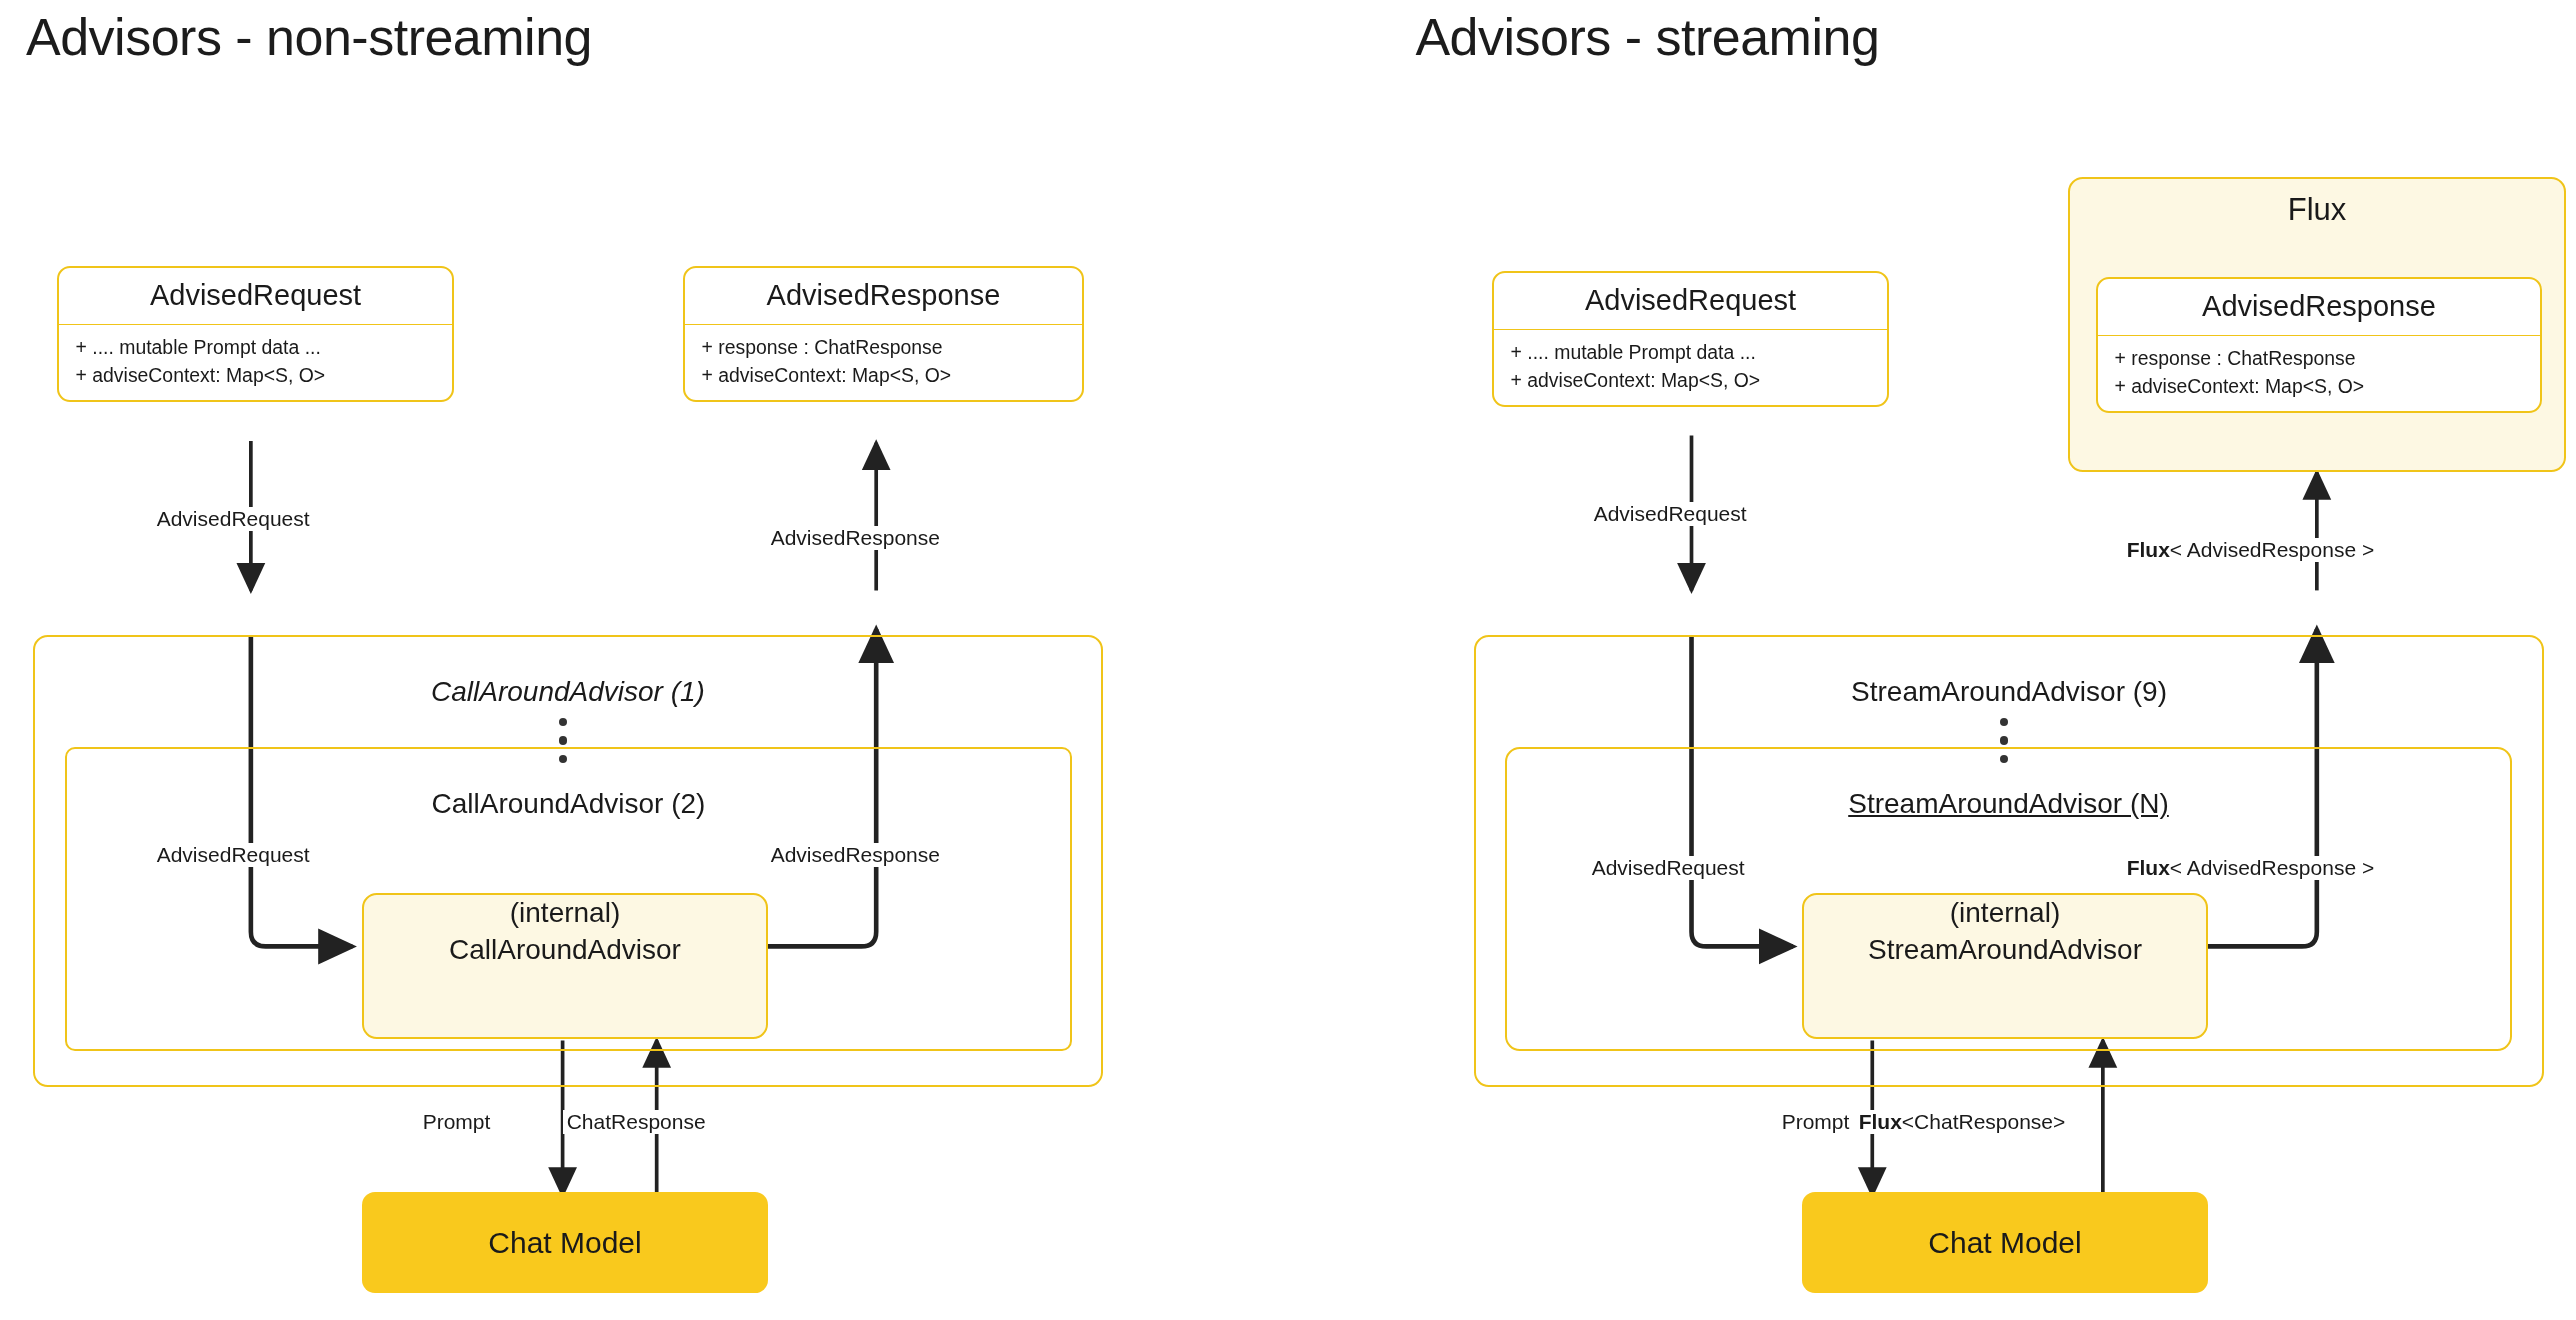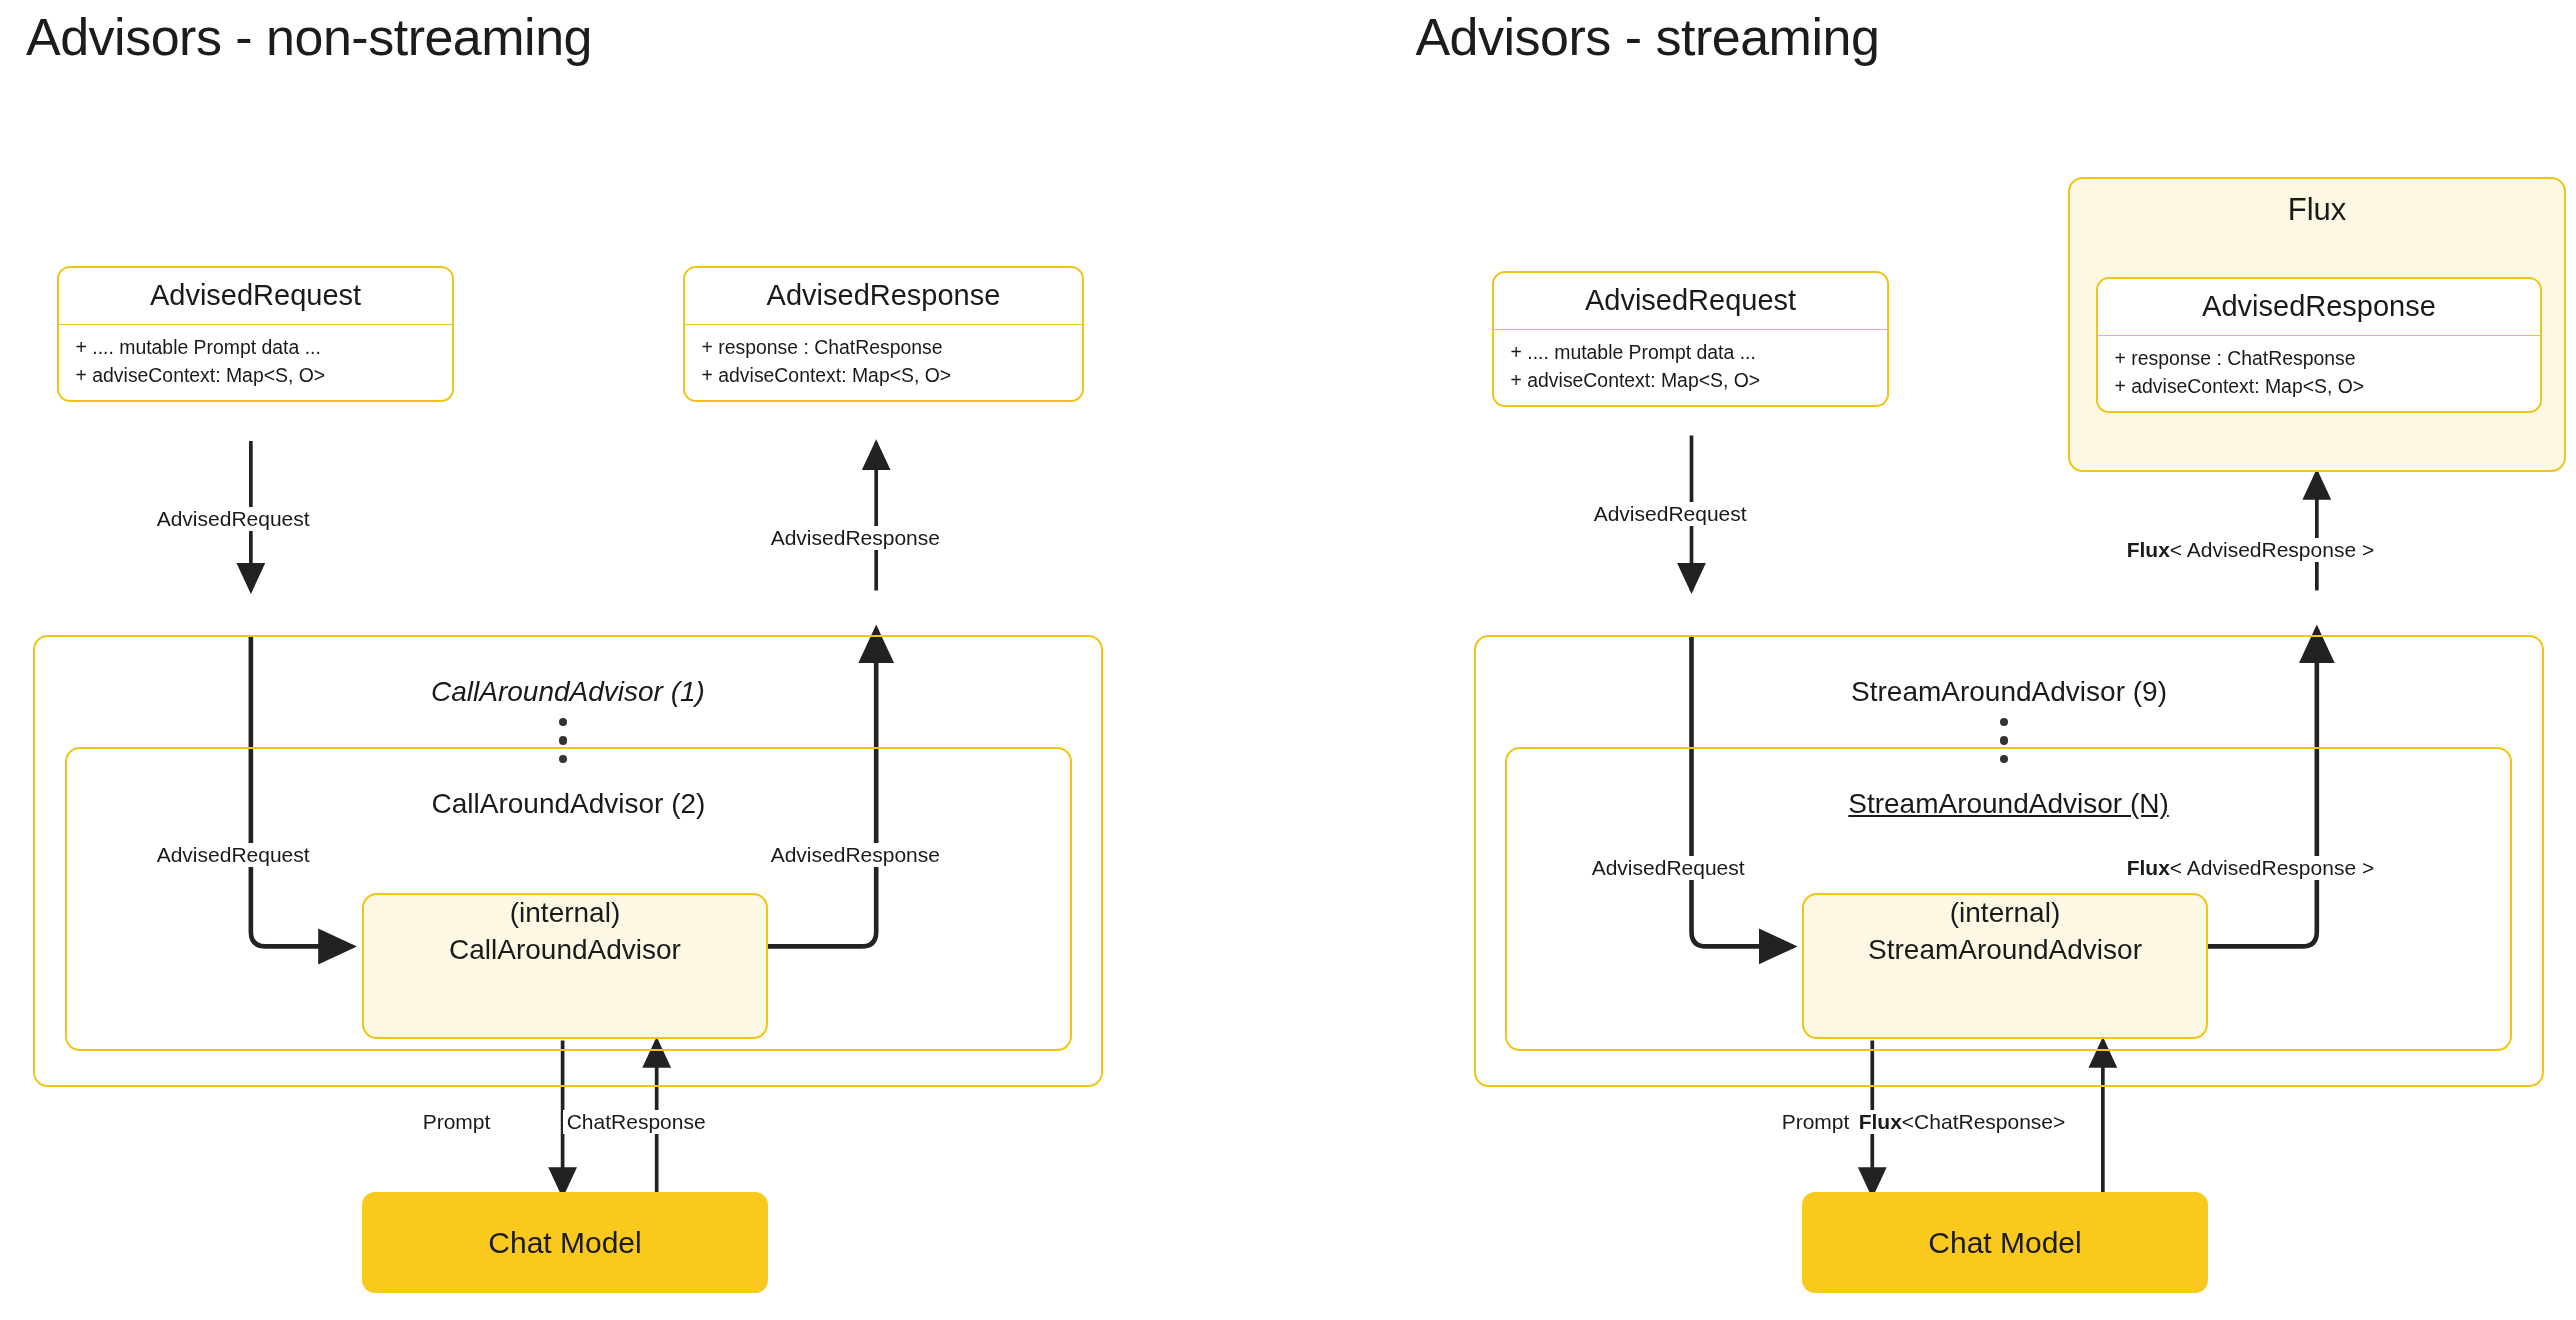--- a/index.html
+++ b/index.html
@@ -194,21 +194,21 @@
       </div>
     </div>
 
     <div class="edge-label" style="left:153px; top:507px;">AdvisedRequest</div>
     <div class="edge-label" style="left:767px; top:526px;">AdvisedResponse</div>
 
     <div class="frame" style="left:33px; top:635px; width:1070px; height:452px;">
       <div class="frame-label" style="top:39px;font-style:italic;">CallAroundAdvisor (1)</div>
     </div>
 
-    <div class="frame" style="left:65px; top:747px; width:1007px; height:304px;">
+    <div class="frame" style="left:65px; top:747px; width:1007px; height:304px;border-radius:10px;">
       <div class="frame-label" style="top:39px;">CallAroundAdvisor (2)</div>
     </div>
 
     <div class="vdots" style="left:559px; top:718px;">
       <i></i>
         <i></i>
         <i></i>
     </div>
 
     <div class="edge-label" style="left:153px; top:843px;">AdvisedRequest</div>

